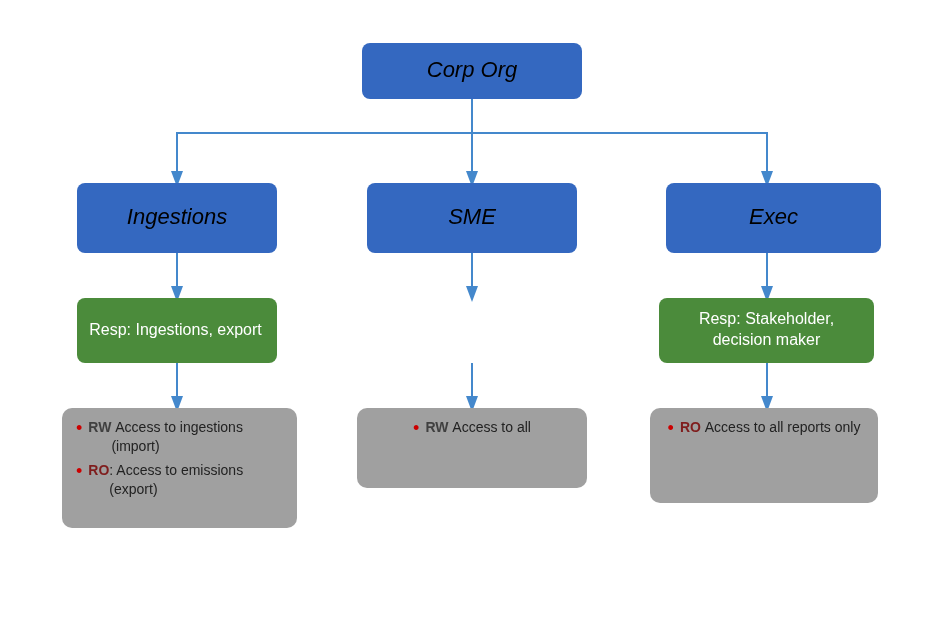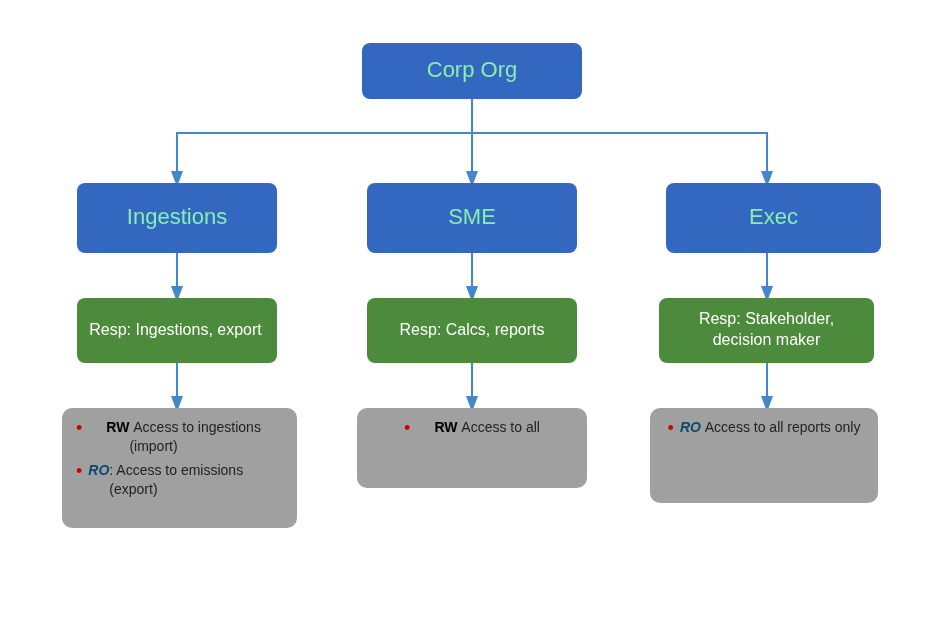--- a/index.html
+++ b/index.html
@@ -44,24 +44,25 @@
       border-radius: 8px;
       display: flex;
       align-items: center;
       justify-content: center;
       text-align: center;
       line-height: 1.3;
     }
 
     .node-blue {
       background: #3468C0;
-      color: #86efac;
+      color: #000000;
       font-size: 22px;
       font-weight: 500;
       border-radius: 8px;
+      font-style: italic;
     }
 
     .node-green {
       background: #4B8B3B;
       color: #ffffff;
       font-size: 16px;
       font-weight: 400;
       border-radius: 8px;
       padding: 8px 12px;
     }
@@ -92,22 +93,22 @@
 
     .node-gray ul li::before {
       content: '•';
       color: #cc0000;
       font-size: 18px;
       margin-right: 6px;
       line-height: 1.2;
       flex-shrink: 0;
     }
 
-    .rw { color: #000000; font-weight: bold; margin-left: 18px; }
-    .ro { color: #0c4a6e; font-weight: bold; font-style: italic; }
+    .rw { color: #404040; font-weight: bold; }
+    .ro { color: #7f1d1d; font-weight: bold; }
 
     .arrow-line {
       stroke: #4488CC;
       stroke-width: 2;
       fill: none;
     }
 
     .arrowhead {
       fill: #4488CC;
     }
@@ -158,23 +159,20 @@
     </div>
 
     <div class="node node-blue" style="left:644px; top:170px; width:215px; height:70px;">
       <span>Exec</span>
     </div>
 
     <div class="node node-green" style="left:55px; top:285px; width:200px; height:65px;padding-left:9px;">
       <span>Resp: Ingestions, export</span>
     </div>
 
-    <div class="node node-green" style="left:345px; top:285px; width:210px; height:65px;">
-      <span>Resp: Calcs, reports</span>
-    </div>
 
     <div class="node node-green" style="left:637px; top:285px; width:215px; height:65px; text-align:center;">
       <span>Resp: Stakeholder, decision maker</span>
     </div>
 
     <div class="node node-gray" style="left:40px; top:395px; width:235px; min-height:120px;">
       <ul>
         <li><span class="rw">RW</span>&nbsp;Access to ingestions (import)</li>
         <li><span class="ro">RO</span>: Access to emissions (export)</li>
       </ul>

